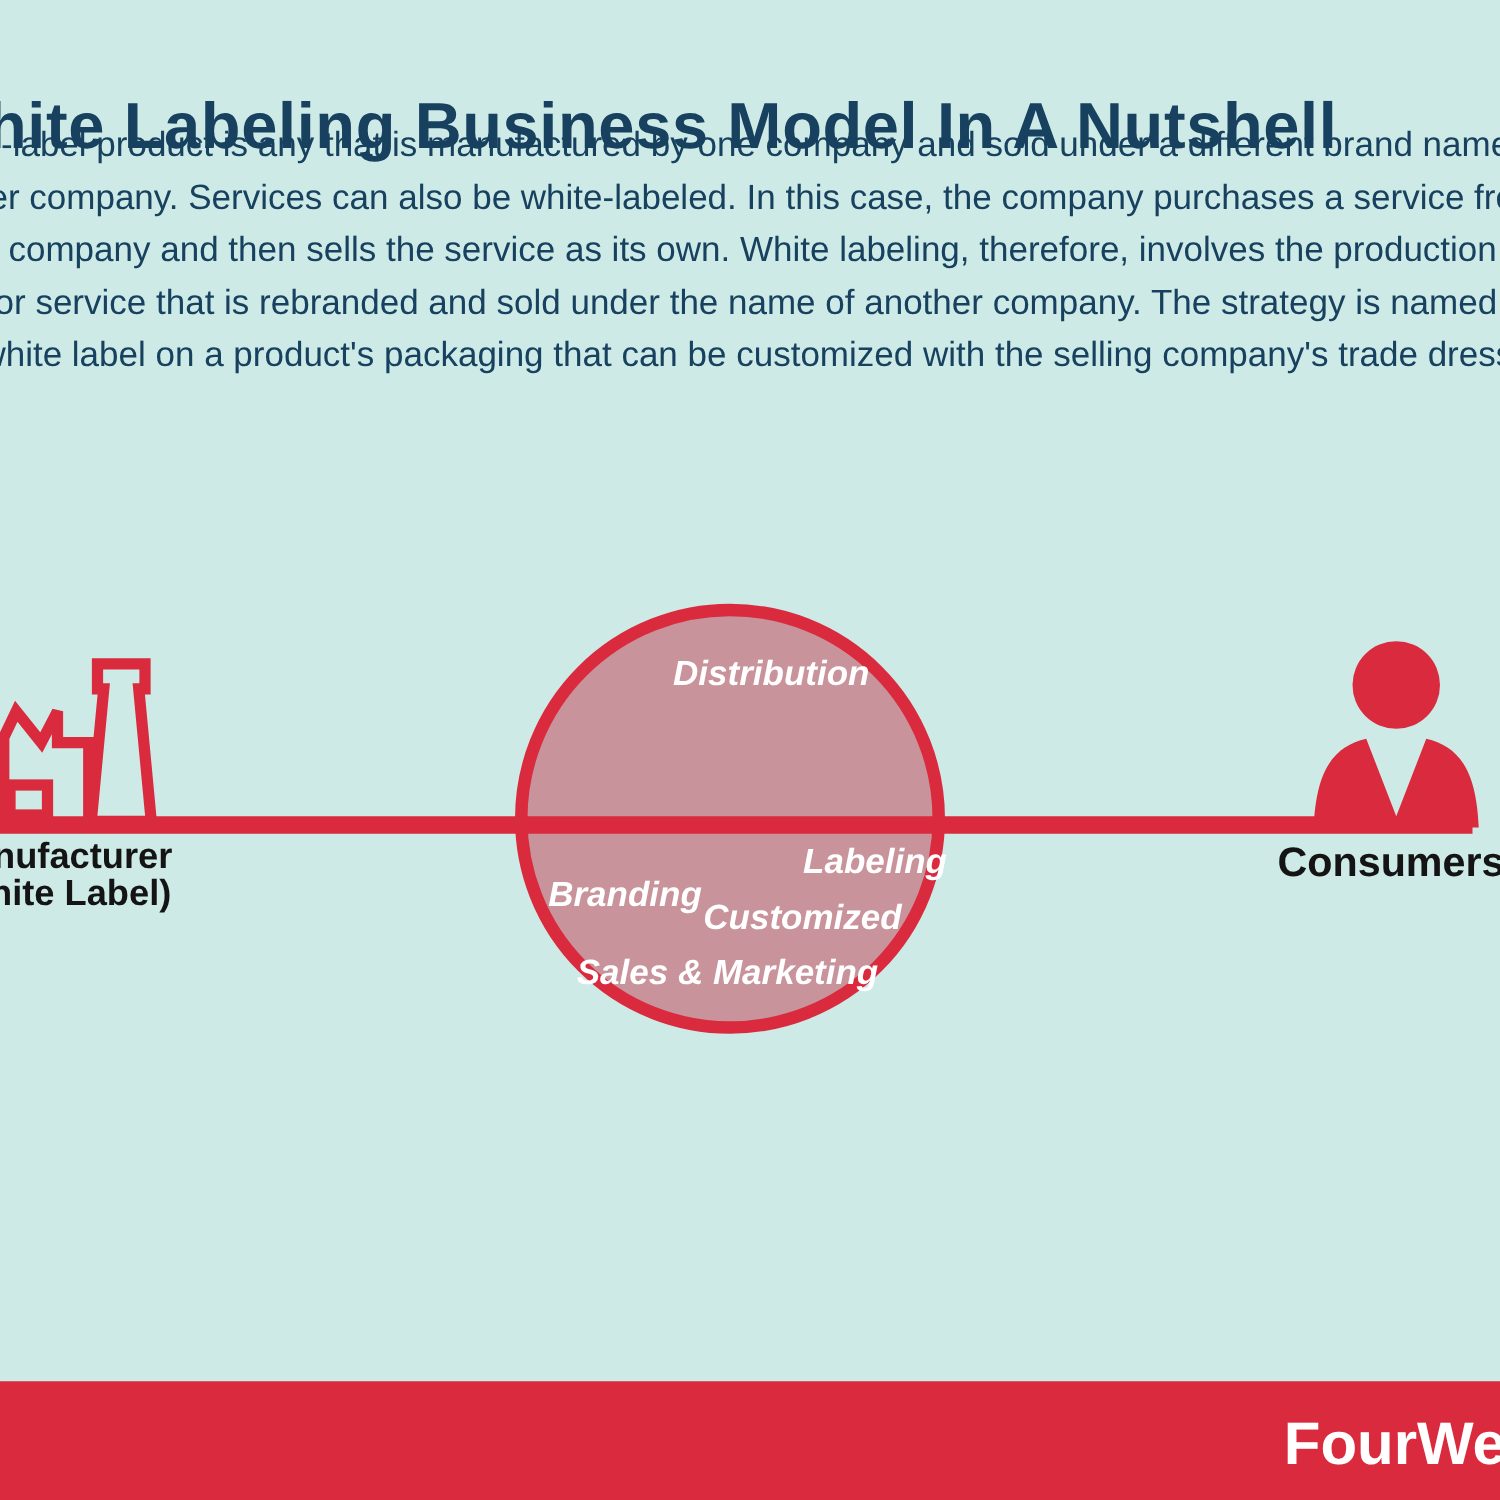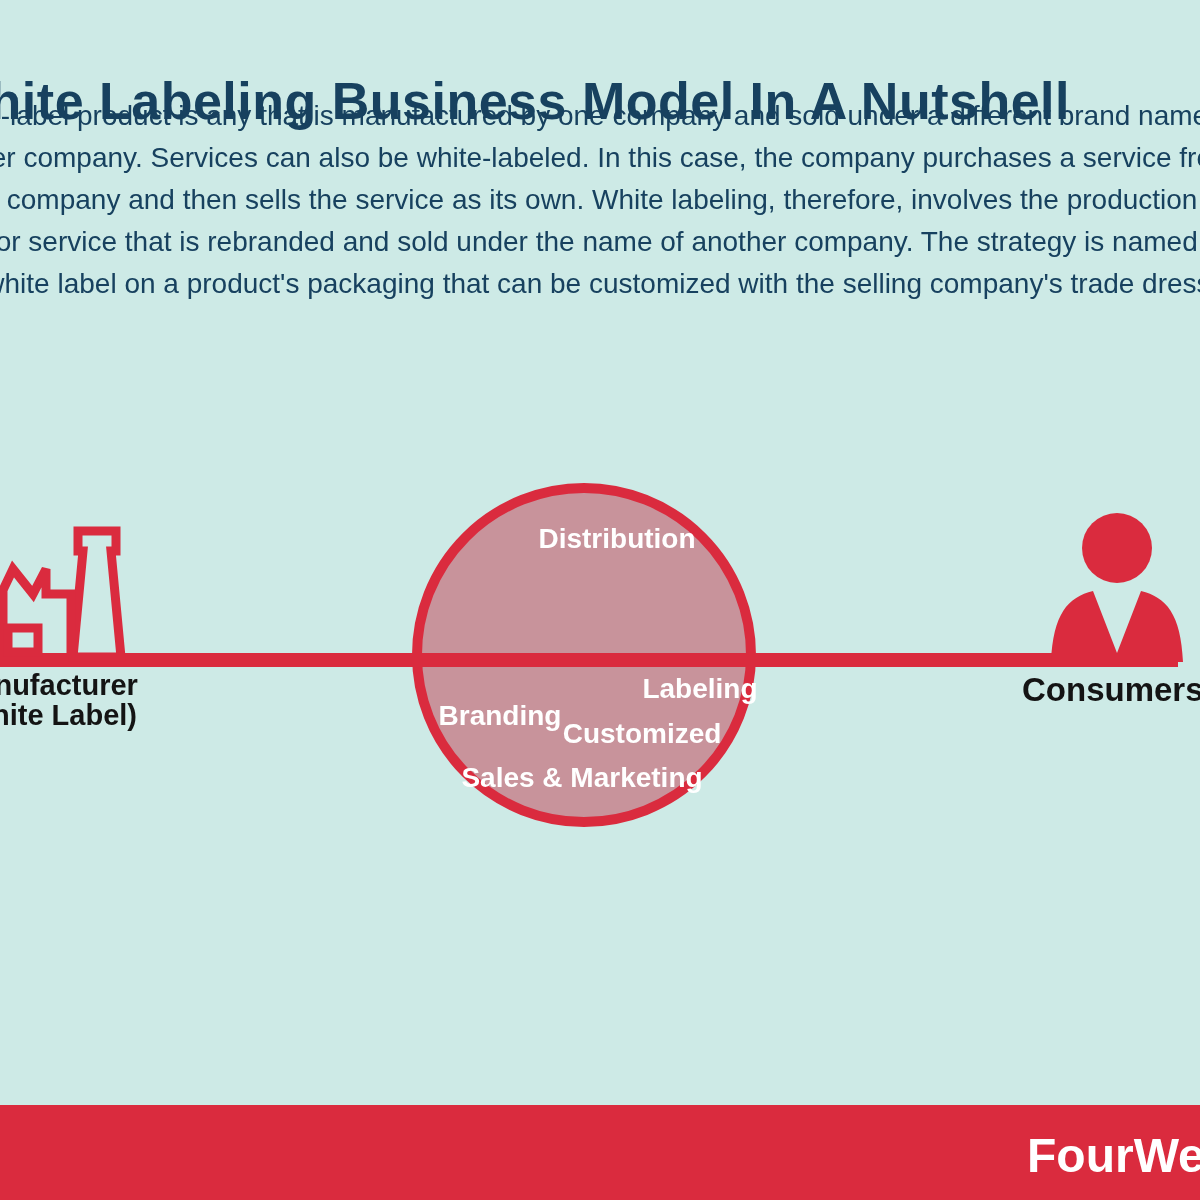--- a/index.html
+++ b/index.html
@@ -48,20 +48,21 @@
     box-sizing: border-box;
     border: 10px solid #da2b3e;
     border-radius: 50%;
     background: #c8939b;
   }
   .service {
     position: absolute;
     transform: translate(-50%, -50%);
     color: #ffffff;
     font-weight: bold;
+    font-style: italic;
     font-size: 28px;
     white-space: nowrap;
   }
   .svc-distribution     { left: 617px; top: 539px; }
   .svc-customer-support { left: 546px; top: 587px; font-size: 29px; }
   .svc-labeling         { left: 700px; top: 689px; }
   .svc-branding         { left: 500px; top: 716px; }
   .svc-customized       { left: 642px; top: 734px; }
   .svc-sales-marketing  { left: 582px; top: 778px; }
   .retailer-label {

